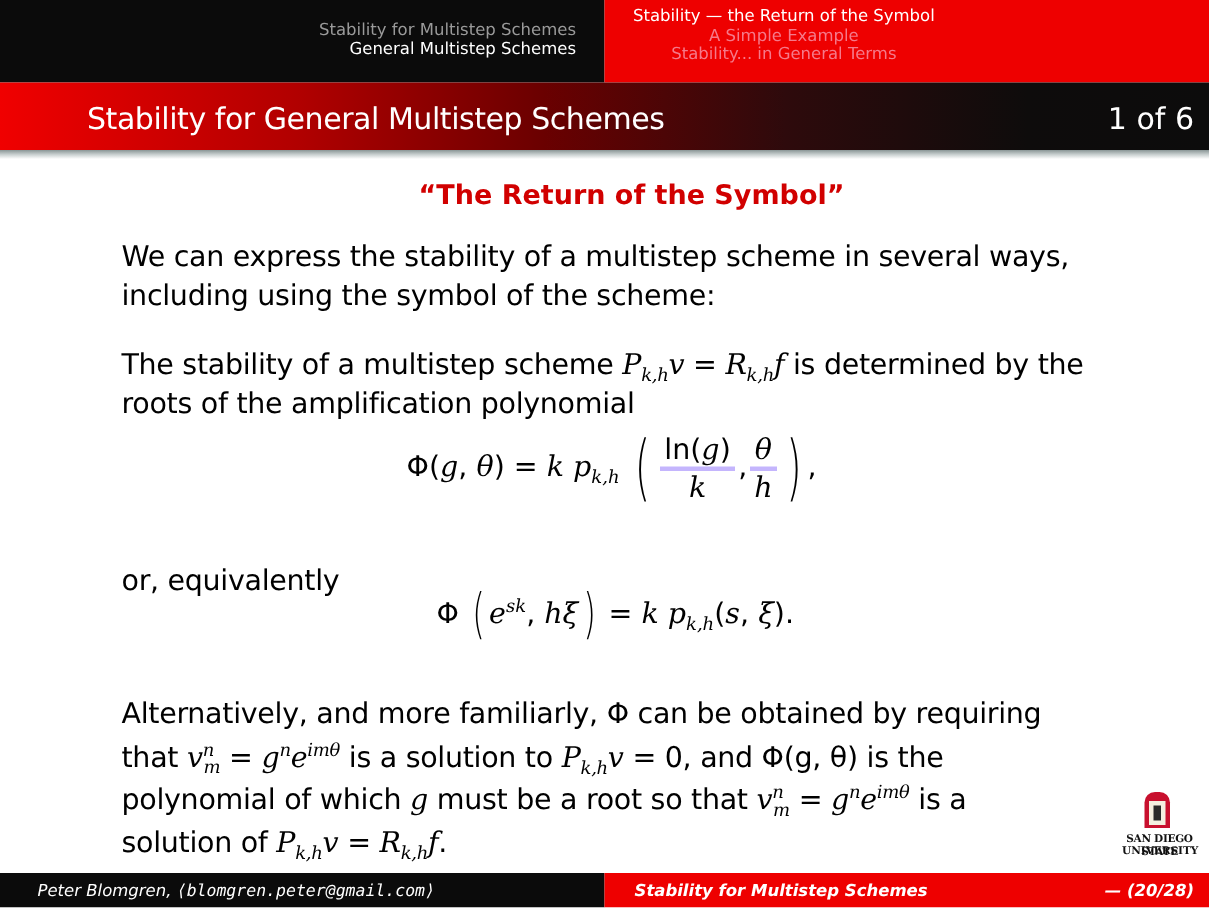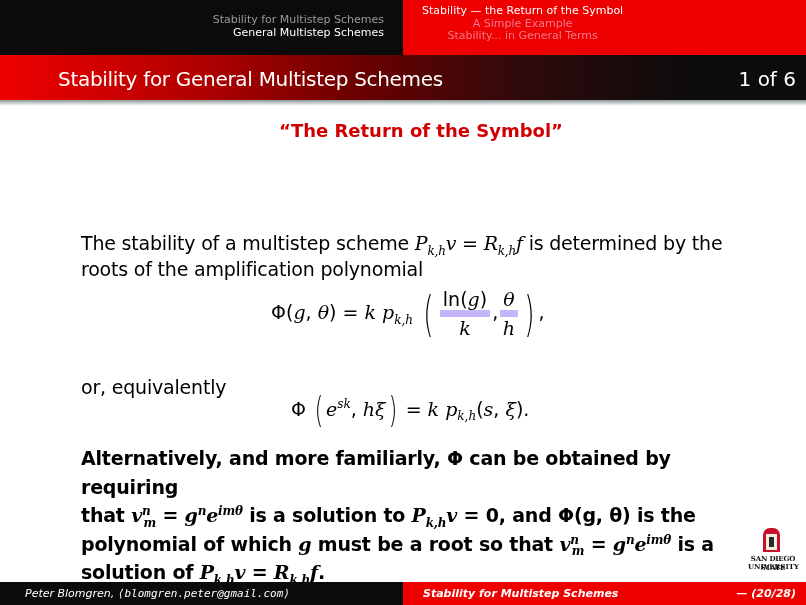--- a/index.html
+++ b/index.html
@@ -28,21 +28,21 @@
 
   
   .content { position: absolute; left: 0; top: 106px; width: 662px; height: 470px; margin-left: 18px; }
   .block-title { position: absolute; left: 0; width: 806px; top: 14px; text-align: center; color: #d10000; font-size: 18px; font-weight: bold; }
   .para { position: absolute; left: 63px; width: 690px; font-size: 19px; line-height: 26px; letter-spacing: -0.2px; }
   .m { font-family: "DejaVu Serif", serif; font-style: italic; }
   .mr { font-family: "DejaVu Sans", sans-serif; font-style: normal; }
   sub, sup { font-size: 12px; line-height: 0; }
   .eq { position: absolute; font-size: 19px; white-space: nowrap; }
   .frac { display: inline-block; vertical-align: middle; text-align: center; margin: 0 2px; }
-  .frac .num { display: block; border-bottom: 7px solid #c4b5fd; padding: 0 3px; line-height: 22px; }
+  .frac .num { display: block; border-bottom: 3px solid #c4b5fd; padding: 0 3px; line-height: 22px; }
   .frac .den { display: block; line-height: 22px; }
   .bigparen { font-size: 48px; font-weight: 200; vertical-align: middle; display: inline-block; transform: scaleX(0.55); line-height: 1; }
   .medparen { font-size: 36px; font-weight: 200; vertical-align: middle; display: inline-block; transform: scaleX(0.6); line-height: 1; }
 
   
   .logo { position: absolute; left: 748px; top: 528px; width: 54px; height: 52px; }
   .logo .shield { position: absolute; left: 15px; top: 0; width: 17px; height: 24px; background: #c8102e; border-radius: 7px 7px 0 0; }
   .logo .shield-inner { position: absolute; left: 3px; top: 6px; width: 11px; height: 16px; background: #f4efe0; }
   .logo .shield-mark { position: absolute; left: 3px; top: 3px; width: 5px; height: 10px; background: #2a2a2a; }
   .logo .t1 { position: absolute; left: -4px; top: 26px; width: 58px; text-align: center; font-family: "DejaVu Serif", serif; font-size: 7px; font-weight: bold; letter-spacing: -0.2px; color: #111; }
@@ -78,37 +78,38 @@
 
 <div class="titlebar">
   <span class="title">Stability for General Multistep Schemes</span>
   <span class="page">1 of 6</span>
 </div>
 <div class="shadow"></div>
 
 <div class="content">
   <div class="block-title">“The Return of the Symbol”</div>
 
+  <div class="para" style="top:52px;">We can express the stability of a multistep scheme in several ways, including using the symbol of the scheme:</div>
 
   <div class="para" style="top:124px;">
     <span>The stability of a multistep scheme </span><span class="m">P</span><sub class="m">k,h</sub><span class="m">v</span> = <span class="m">R</span><sub class="m">k,h</sub><span class="m">f</span><span> is determined by the roots of the amplification polynomial</span>
   </div>
 
   <div class="eq" style="left:253px; top:182px;">
     <span class="mr">Φ(</span><span class="m">g</span>, <span class="m">θ</span>) = <span class="m">k p</span><sub class="m">k,h</sub>
     <span class="bigparen">(</span><span class="frac"><span class="num">ln(<span class="m">g</span>)</span><span class="den m">k</span></span>,<span class="frac"><span class="num m">θ</span><span class="den m">h</span></span><span class="bigparen">)</span><span>,</span>
   </div>
 
   <div class="para" style="top:268px;">or, equivalently</div>
 
   <div class="eq" style="left:273px; top:286px;">
     <span>Φ</span> <span class="medparen">(</span><span class="m">e</span><sup class="m">sk</sup>, <span class="m">hξ</span><span class="medparen">)</span> = <span class="m">k p</span><sub class="m">k,h</sub>(<span class="m">s</span>, <span class="m">ξ</span>).
   </div>
 
-  <div class="para" style="top:338px; line-height:28.5px;font-weight:bold;">
+  <div class="para" style="top:356px; line-height:28.5px;">
     <span>Alternatively, and more familiarly, Φ can be obtained by requiring</span><br>
     <span>that </span><span class="m">v</span><sup class="m">n</sup><sub class="m" style="margin-left:-7px;">m</sub> = <span class="m">g</span><sup class="m">n</sup><span class="m">e</span><sup class="m">imθ</sup><span> is a solution to </span><span class="m">P</span><sub class="m">k,h</sub><span class="m">v</span> = 0<span>, and Φ(g, θ) is the</span><br>
     <span>polynomial of which </span><span class="m">g</span><span> must be a root so that </span><span class="m">v</span><sup class="m">n</sup><sub class="m" style="margin-left:-7px;">m</sub> = <span class="m">g</span><sup class="m">n</sup><span class="m">e</span><sup class="m">imθ</sup><span> is a</span><br>
     <span>solution of </span><span class="m">P</span><sub class="m">k,h</sub><span class="m">v</span> = <span class="m">R</span><sub class="m">k,h</sub><span class="m">f</span><span>.</span>
   </div>
 </div>
 
 <div class="logo">
   <div class="shield">
     <div class="shield-inner">

